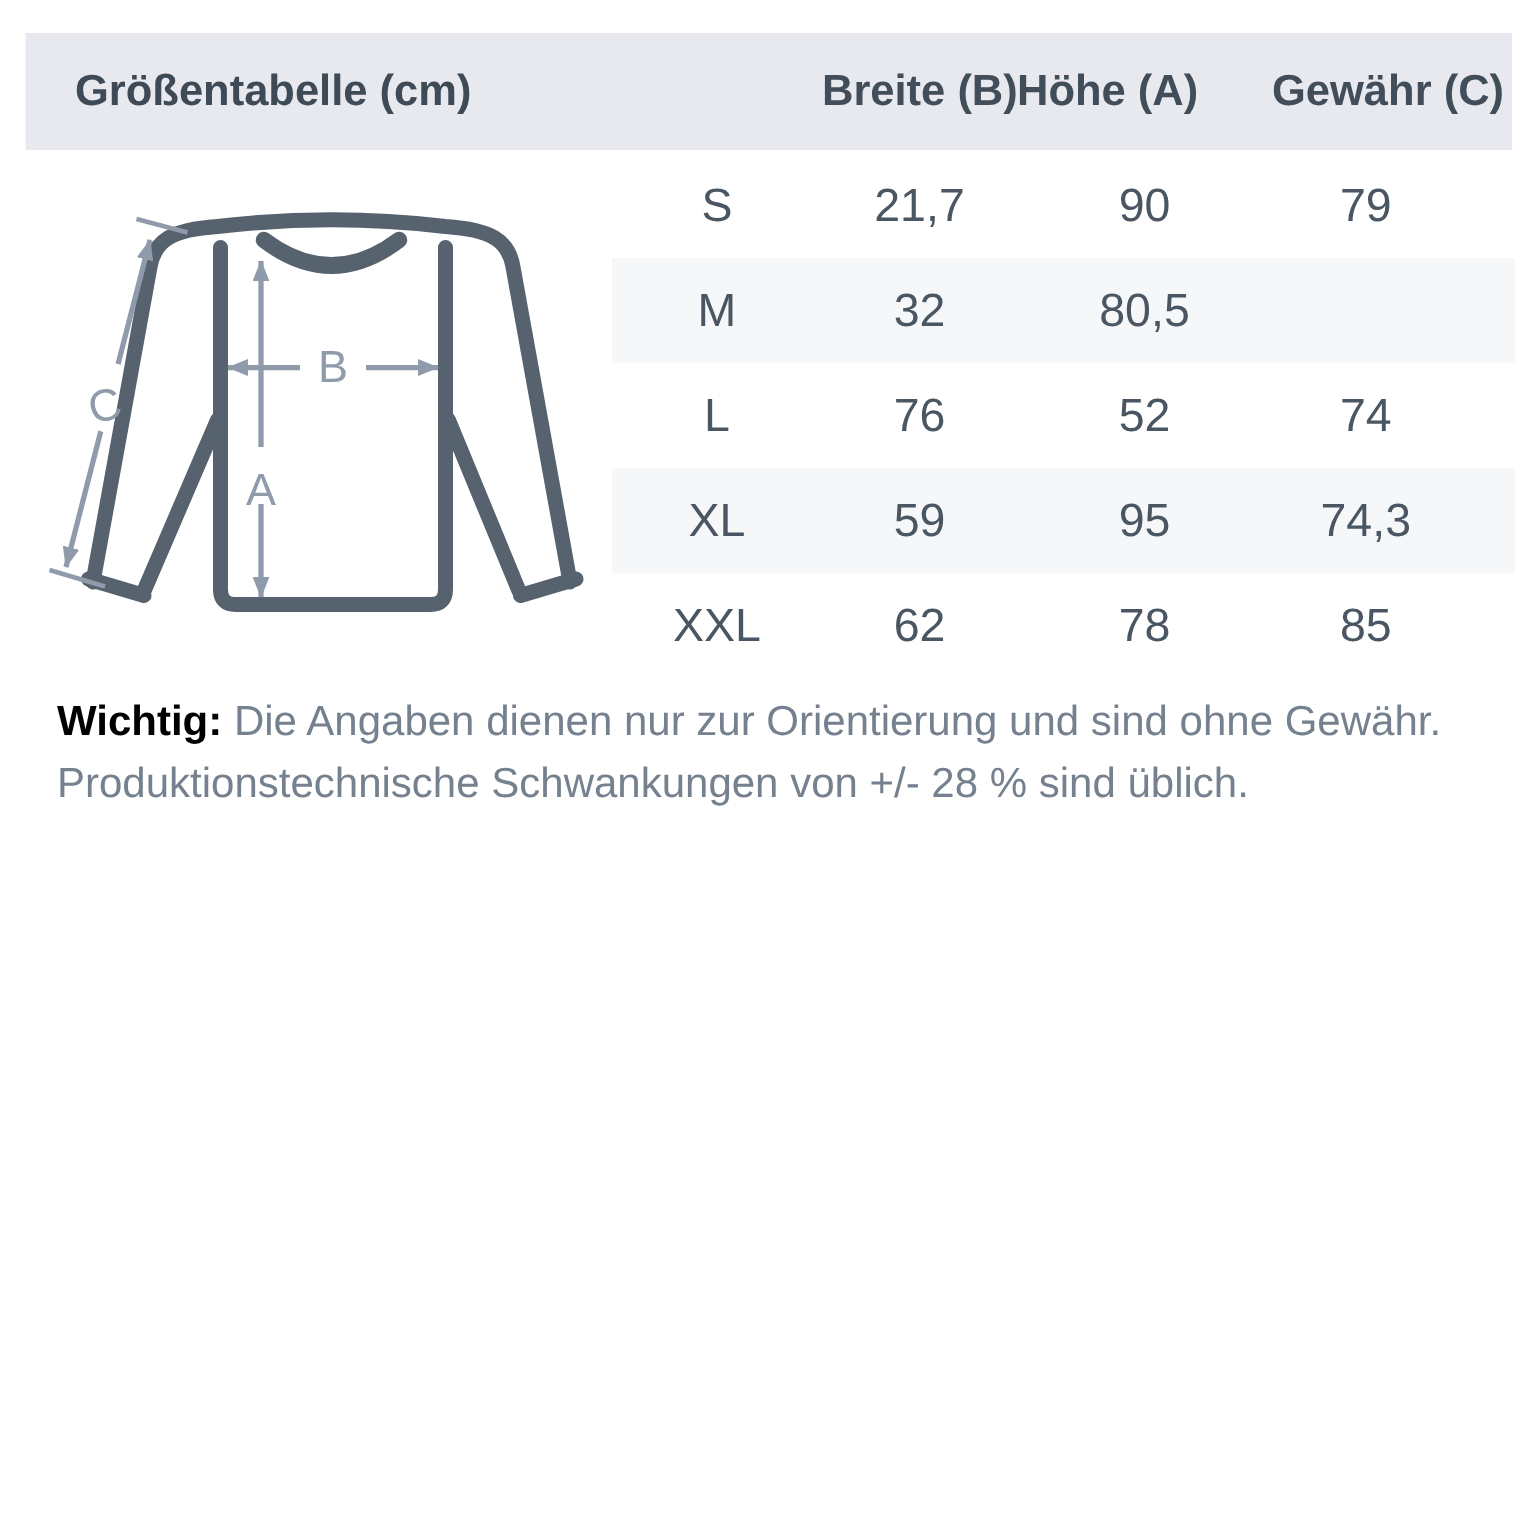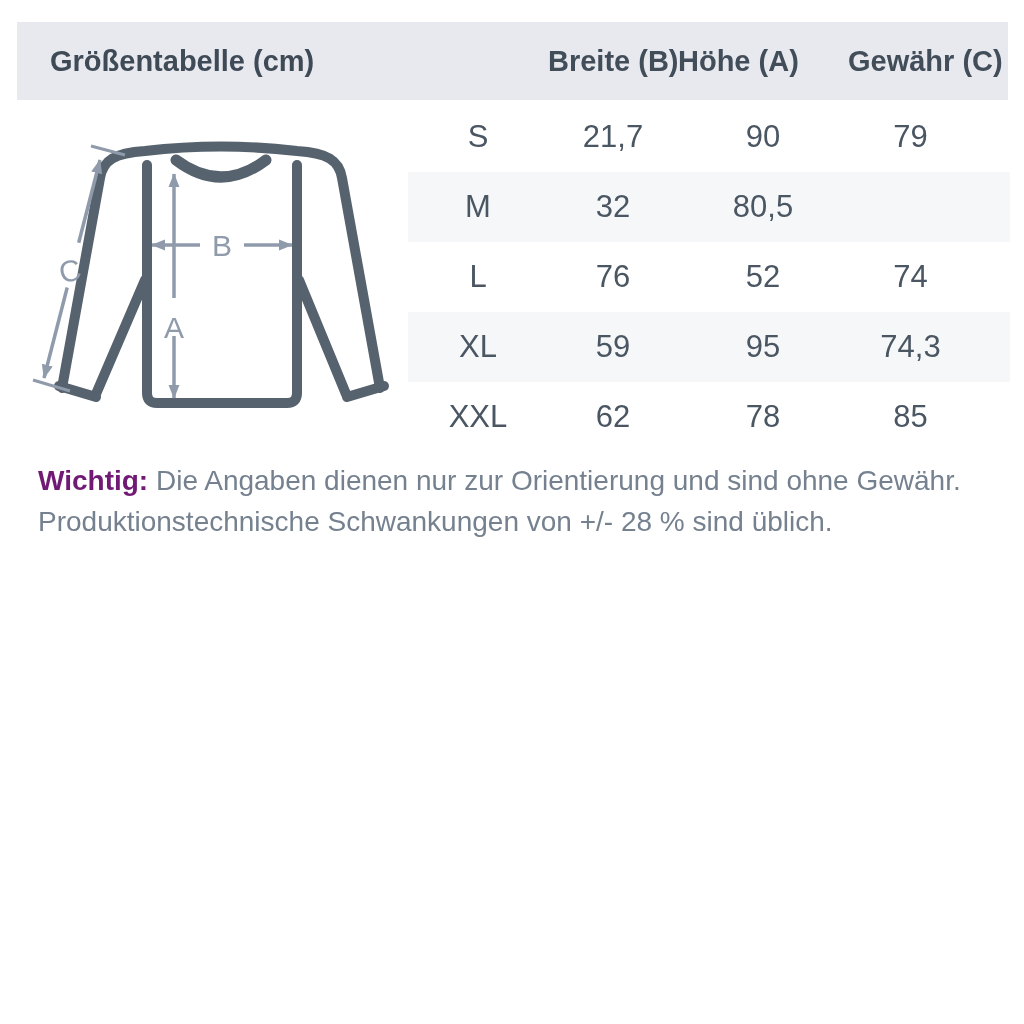--- a/index.html
+++ b/index.html
@@ -29,21 +29,21 @@
     align-items:center;
   }
   .row.striped{background:#f6f7f9;}
   .cell{font-size:31px;color:#4a5662;text-align:center;white-space:nowrap;}
   
   .note{
     position:absolute;left:38px;top:460px;width:970px;
     font-size:28px;line-height:41px;color:#75818f;
   }
   .note .line{white-space:nowrap;}
-  .note b{color:#701a75;font-weight:bold;}
+  .note b{color:#000000;font-weight:bold;}
   
   .diagram{position:absolute;left:0;top:130px;width:420px;height:300px;}
   .diagram text{
     font-family:"Liberation Sans", sans-serif;font-size:30px;fill:#8f9bab;
   }
 </style>
 </head>
 <body>
 
 <div class="page">

